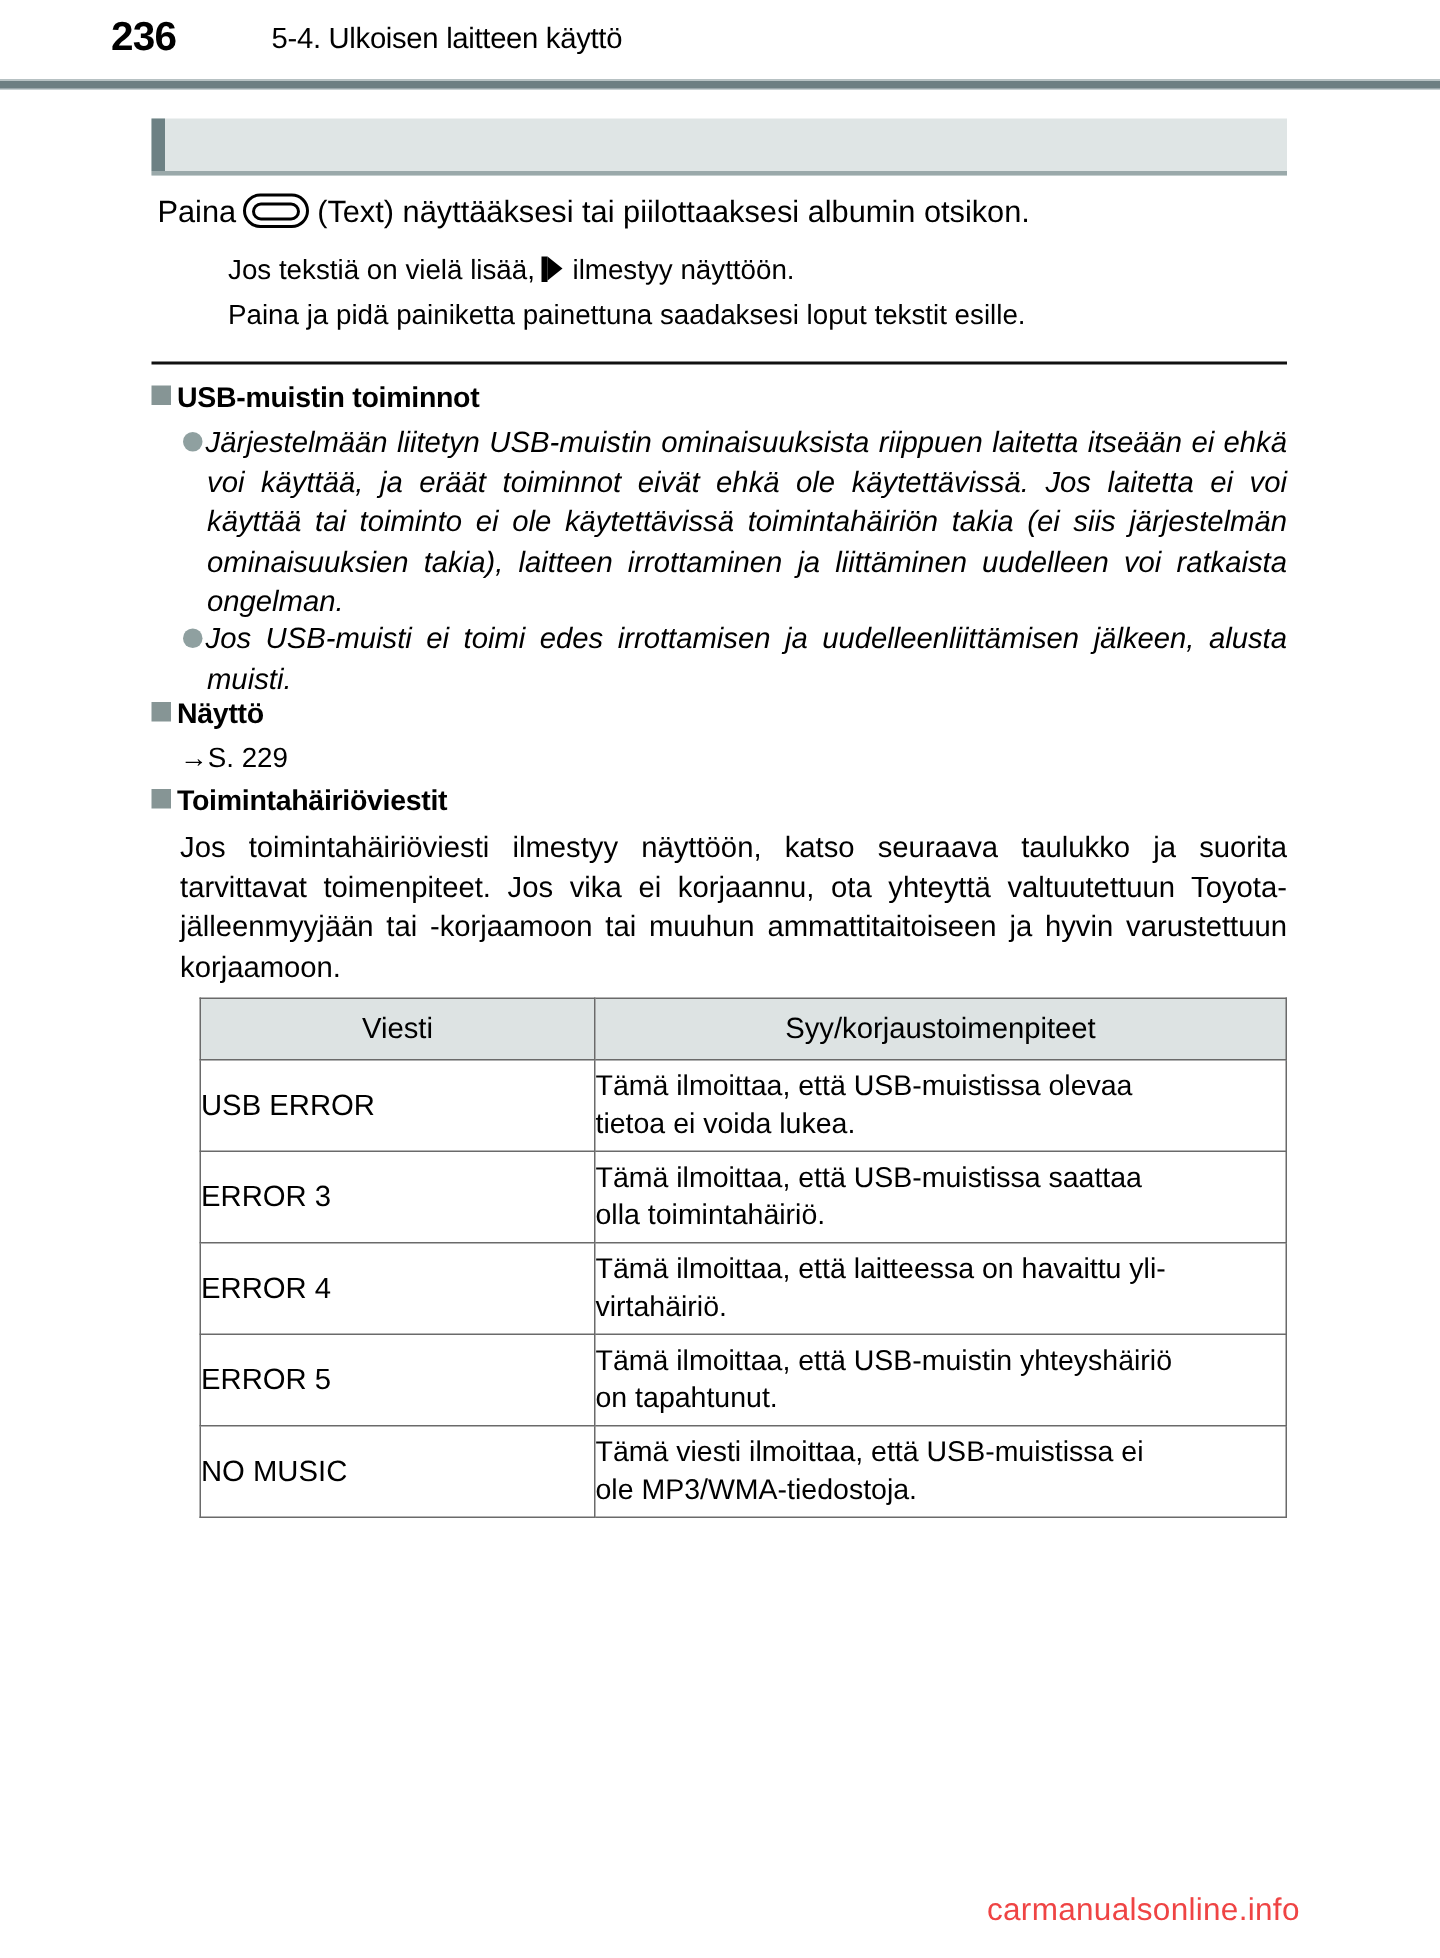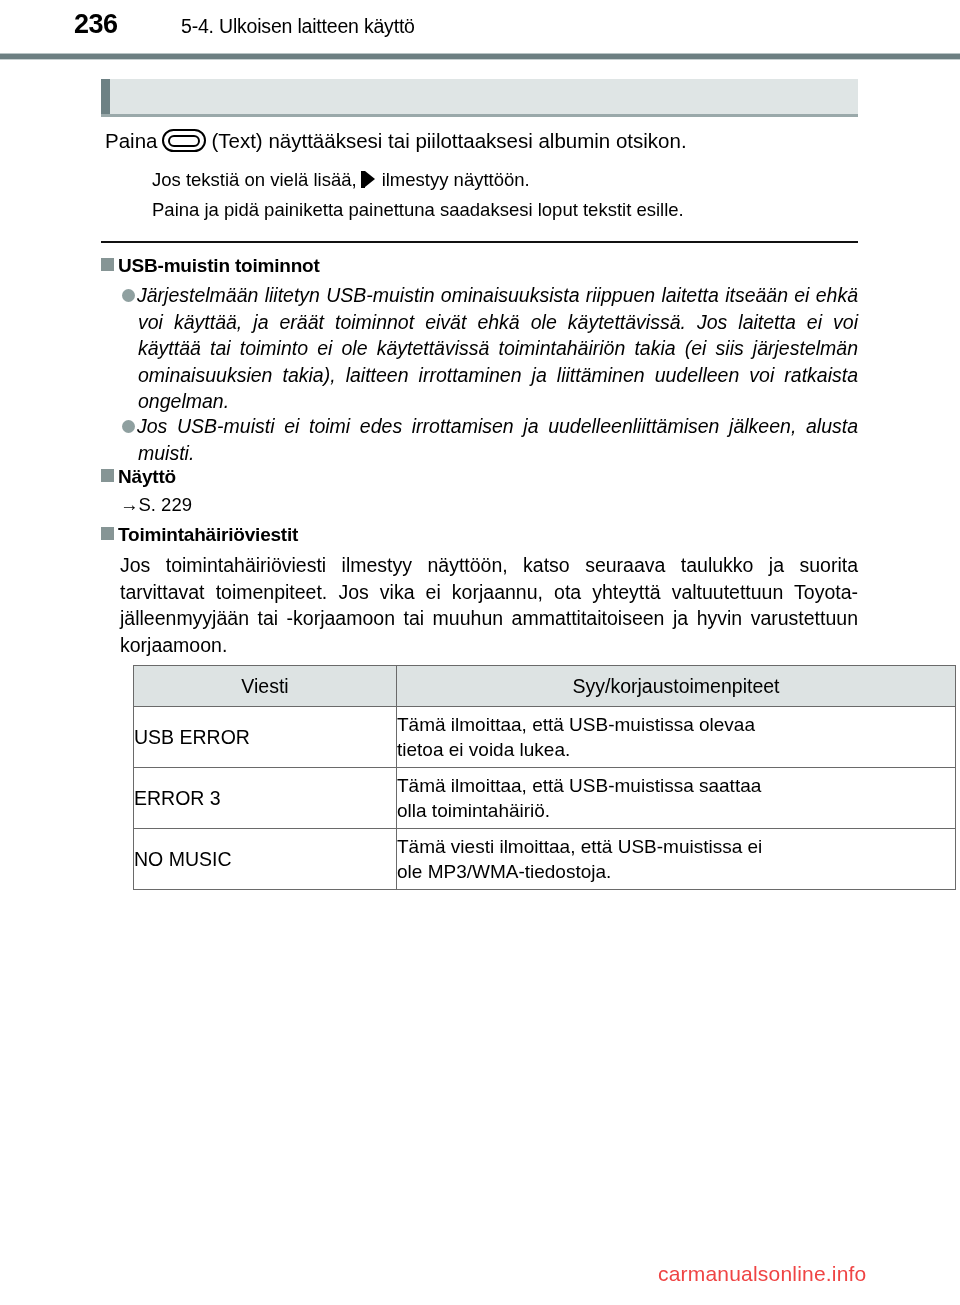--- a/index.html
+++ b/index.html
@@ -187,21 +187,21 @@
   .ref-line {
     position: absolute;
     font-size: 18.5px;
     white-space: nowrap;
   }
 
   
   .msg-table {
     position: absolute;
     left: 133px; top: 665px;
-    width: 823px;
+    width: 725px;
     border-collapse: collapse;
     table-layout: fixed;
   }
   .msg-table th, .msg-table td {
     border: 1.5px solid #6a6a6a;
     padding: 0;
     vertical-align: middle;
   }
   .msg-table thead th {
     background: #dde3e3;
@@ -290,20 +290,34 @@
       </td>
     </tr>
     <tr>
       <td class="cell-msg">ERROR 3</td>
       <td class="cell-desc">
         <span>Tämä ilmoittaa, että USB-muistissa saattaa</span>
         <span>olla toimintahäiriö.</span>
       </td>
     </tr>
     <tr>
+      <td class="cell-msg">ERROR 4</td>
+      <td class="cell-desc">
+        <span>Tämä ilmoittaa, että laitteessa on havaittu yli-</span>
+        <span>virtahäiriö.</span>
+      </td>
+    </tr>
+    <tr>
+      <td class="cell-msg">ERROR 5</td>
+      <td class="cell-desc">
+        <span>Tämä ilmoittaa, että USB-muistin yhteyshäiriö</span>
+        <span>on tapahtunut.</span>
+      </td>
+    </tr>
+    <tr>
       <td class="cell-msg">NO MUSIC</td>
       <td class="cell-desc">
         <span>Tämä viesti ilmoittaa, että USB-muistissa ei</span>
         <span>ole MP3/WMA-tiedostoja.</span>
       </td>
     </tr>
   </tbody>
 </table>
 
 <div class="watermark">carmanualsonline.info</div>

